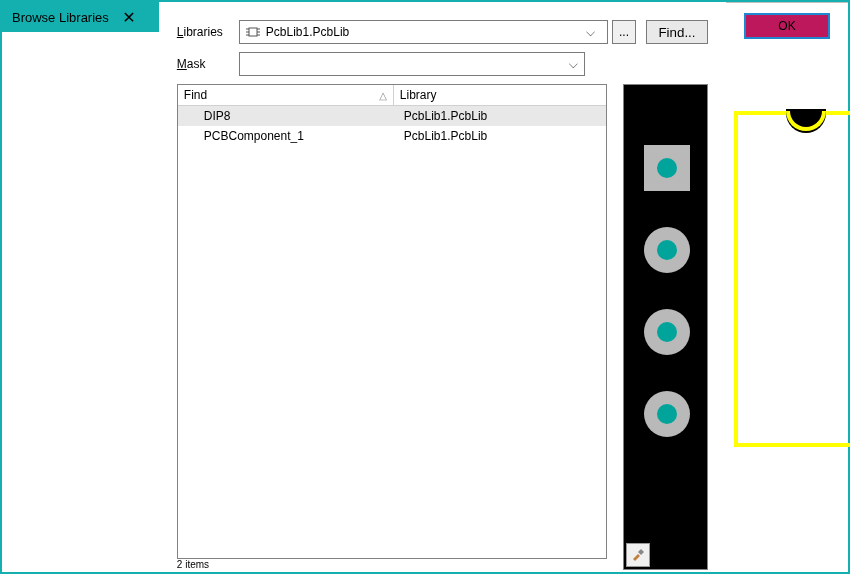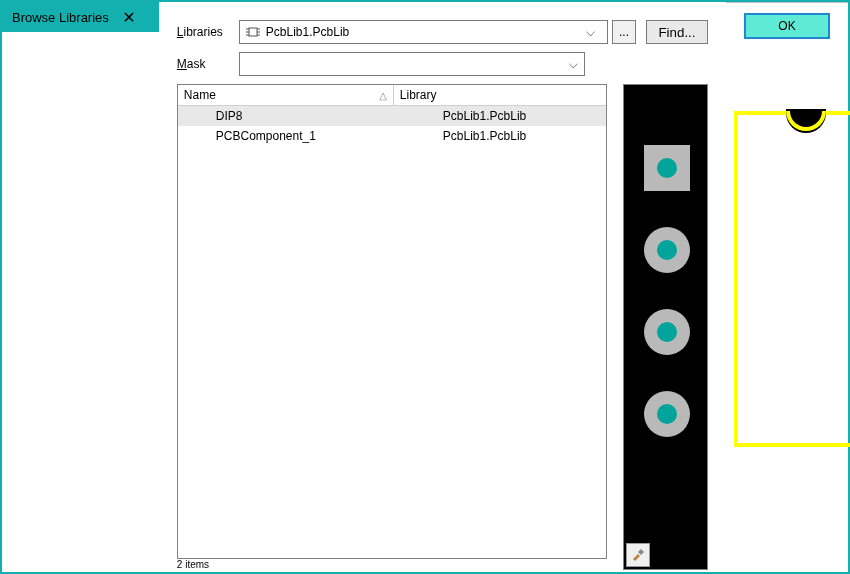--- a/index.html
+++ b/index.html
@@ -30,21 +30,21 @@
 .main { flex: 1; display: flex; gap: 16px; min-height: 0; }
 
 .left { width: 430px; display: flex; flex-direction: column; }
 .table { flex: 1; border: 1px solid #828282; background: #fff; display: flex; flex-direction: column; }
 .thead { display: flex; background: #fff; border-bottom: 1px solid #d0d0d0; }
 .th { padding: 3px 6px; font-size: 12px; border-right: 1px solid #d0d0d0; display: flex; align-items: center; }
 .th.name { width: 216px; justify-content: space-between; }
 .th.lib { flex: 1; border-right: none; }
 .sort { color: #888; font-size: 10px; }
 .tbody { flex: 1; overflow: auto; }
-.tr { display: flex; padding: 2px 16px; cursor: pointer; gap: 27px; }
+.tr { display: flex; padding: 2px 4px; cursor: pointer; }
 .tr.sel { background: #e8e8e8; }
 .td { padding: 1px 6px; font-size: 12px; }
 .td.name { width: 216px; padding-left: 22px; }
 .td.lib { flex: 1; }
 .count { margin-top: 0; font-size: 10px; }
 
 .right { flex: 1; border: 1px solid #828282; background: #000; position: relative; }
 .pcb { position: absolute; inset: 0; }
 
 .pad { position: absolute; width: 46px; height: 46px; border-radius: 50%; background: #b9b9b9; display: flex; align-items: center; justify-content: center; }
@@ -52,21 +52,21 @@
 .pad .hole { position: absolute; width: 20px; height: 20px; border-radius: 50%; background: #00a49a; }
 .pad .num { position: relative; color: #00a49a; font-size: 18px; font-weight: bold; font-family: serif; }
 
 .outline { position: absolute; border: 4px solid #ffff00; }
 .notch-cover { position: absolute; background: #000; border-radius: 0 0 50px 50px; }
 .notch-arc { position: absolute; border: 4px solid #ffff00; border-top: none; border-radius: 0 0 50px 50px; }
 
 .tool-corner { position: absolute; left: 2px; bottom: 2px; width: 24px; height: 24px; background: #f0f0f0; border: 1px solid #999; display: flex; align-items: center; justify-content: center; }
 
 .footer { height: 46px; border-top: 1px solid #c0c0c0; display: flex; align-items: center; justify-content: flex-end; padding: 0 18px; gap: 10px; }
-.btn { width: 86px; height: 26px; border: 1px solid #7a7a7a; background: #5eead4; cursor: pointer; font-size: 12px; }
+.btn { width: 86px; height: 26px; border: 1px solid #7a7a7a; background: #be185d; cursor: pointer; font-size: 12px; }
 .btn.primary { border: 2px solid #1e88d0; }
 
 </style>
 </head>
 <body>
 
 <div class="dialog">
 
   <div class="titlebar">
     <div class="title">Browse Libraries</div>
@@ -105,21 +105,21 @@
         <span class="dd">⌵</span>
       </div>
     </div>
 
     <div class="main">
 
       <div class="left">
         <div class="table">
           <div class="thead">
             <div class="th name">
-              <span>Name</span>
+              <span>Find</span>
               <span class="sort">△</span>
             </div>
             <div class="th lib">
               <span>Library</span>
             </div>
           </div>
           <div class="tbody" id="tbody">
               <div class="tr sel">
                 <div class="td name">DIP8</div>
                 <div class="td lib">PcbLib1.PcbLib</div>

